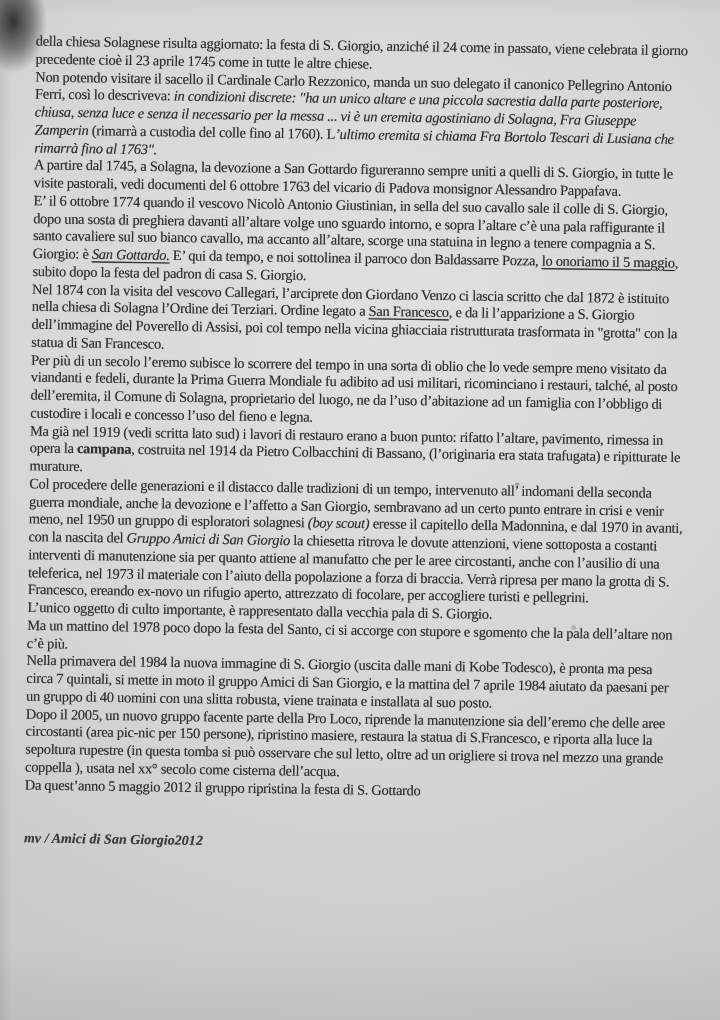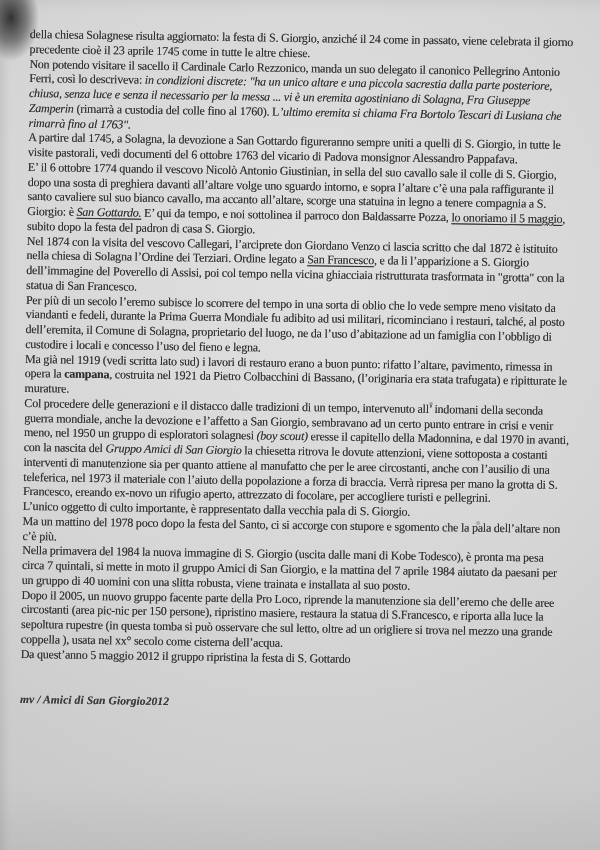--- a/index.html
+++ b/index.html
@@ -47,21 +47,21 @@
   <div class="edge-vignette"></div>
   <div class="corner-shadow"></div>
   <div class="textblock">
 
     <p class="para"><span>della chiesa Solagnese risulta aggiornato: la festa di S. Giorgio, anziché il 24 come in passato, viene celebrata il giorno precedente cioè il 23 aprile 1745 come in tutte le altre chiese.</span></p>
       <p class="para"><span>Non potendo visitare il sacello il Cardinale Carlo Rezzonico, manda un suo delegato il canonico Pellegrino Antonio Ferri, così lo descriveva: </span><span class="it">in condizioni discrete: "ha un unico altare e una piccola sacrestia dalla parte posteriore, chiusa, senza luce e senza il necessario per la messa ... vi è un eremita agostiniano di Solagna, Fra Giuseppe Zamperin </span><span>(rimarrà a custodia del colle fino al 1760). L</span><span class="it">’ultimo eremita si chiama Fra Bortolo Tescari di Lusiana che rimarrà fino al 1763".</span></p>
       <p class="para"><span>A partire dal 1745, a Solagna, la devozione a San Gottardo figureranno sempre uniti a quelli di S. Giorgio, in tutte le visite pastorali, vedi documenti del 6 ottobre 1763 del vicario di Padova monsignor Alessandro Pappafava.</span></p>
       <p class="para"><span>E’ il 6 ottobre 1774 quando il vescovo Nicolò Antonio Giustinian, in sella del suo cavallo sale il colle di S. Giorgio, dopo una sosta di preghiera davanti all’altare volge uno sguardo intorno, e sopra l’altare c’è una pala raffigurante il santo cavaliere sul suo bianco cavallo, ma accanto all’altare, scorge una statuina in legno a tenere compagnia a S. Giorgio: è </span><span class="it un">San Gottardo.</span><span> E’ qui da tempo, e noi sottolinea il parroco don Baldassarre Pozza, </span><span class="un">lo onoriamo il 5 maggio</span><span>, subito dopo la festa del padron di casa S. Giorgio.</span></p>
       <p class="para"><span>Nel 1874 con la visita del vescovo Callegari, l’arciprete don Giordano Venzo ci lascia scritto che dal 1872 è istituito nella chiesa di Solagna l’Ordine dei Terziari. Ordine legato a </span><span class="un">San Francesco</span><span>, e da li l’apparizione a S. Giorgio dell’immagine del Poverello di Assisi, poi col tempo nella vicina ghiacciaia ristrutturata trasformata in "grotta" con la statua di San Francesco.</span></p>
       <p class="para"><span>Per più di un secolo l’eremo subisce lo scorrere del tempo in una sorta di oblio che lo vede sempre meno visitato da viandanti e fedeli, durante la Prima Guerra Mondiale fu adibito ad usi militari, ricominciano i restauri, talché, al posto dell’eremita, il Comune di Solagna, proprietario del luogo, ne da l’uso d’abitazione ad un famiglia con l’obbligo di custodire i locali e concesso l’uso del fieno e legna.</span></p>
-      <p class="para"><span>Ma già nel 1919 (vedi scritta lato sud) i lavori di restauro erano a buon punto: rifatto l’altare, pavimento, rimessa in opera la </span><span class="bd">campana</span><span>, costruita nel 1921 da Pietro Colbacchini di Bassano, (l’originaria era stata trafugata) e ripitturate le murature.</span></p>
+      <p class="para"><span>Ma già nel 1919 (vedi scritta lato sud) i lavori di restauro erano a buon punto: rifatto l’altare, pavimento, rimessa in opera la </span><span class="bd">campana</span><span>, costruita nel 1914 da Pietro Colbacchini di Bassano, (l’originaria era stata trafugata) e ripitturate le murature.</span></p>
       <p class="para"><span>Col procedere delle generazioni e il distacco dalle tradizioni di un tempo, intervenuto all’ indomani della seconda guerra mondiale, anche la devozione e l’affetto a San Giorgio, sembravano ad un certo punto entrare in crisi e venir meno, nel 1950 un gruppo di esploratori solagnesi </span><span class="it">(boy scout)</span><span> eresse il capitello della Madonnina, e dal 1970 in avanti, con la nascita del </span><span class="it">Gruppo Amici di San Giorgio</span><span> la chiesetta ritrova le dovute attenzioni, viene sottoposta a costanti interventi di manutenzione sia per quanto attiene al manufatto che per le aree circostanti, anche con l’ausilio di una teleferica, nel 1973 il materiale con l’aiuto della popolazione a forza di braccia. Verrà ripresa per mano la grotta di S. Francesco, ereando ex-novo un rifugio aperto, attrezzato di focolare, per accogliere turisti e pellegrini.</span></p>
       <p class="para"><span>L’unico oggetto di culto importante, è rappresentato dalla vecchia pala di S. Giorgio.</span></p>
       <p class="para"><span>Ma un mattino del 1978 poco dopo la festa del Santo, ci si accorge con stupore e sgomento che la pala dell’altare non c’è più.</span></p>
       <p class="para"><span>Nella primavera del 1984 la nuova immagine di S. Giorgio (uscita dalle mani di Kobe Todesco), è pronta ma pesa circa 7 quintali, si mette in moto il gruppo Amici di San Giorgio, e la mattina del 7 aprile 1984 aiutato da paesani per un gruppo di 40 uomini con una slitta robusta, viene trainata e installata al suo posto.</span></p>
       <p class="para"><span>Dopo il 2005, un nuovo gruppo facente parte della Pro Loco, riprende la manutenzione sia dell’eremo che delle aree circostanti (area pic-nic per 150 persone), ripristino masiere, restaura la statua di S.Francesco, e riporta alla luce la sepoltura rupestre (in questa tomba si può osservare che sul letto, oltre ad un origliere si trova nel mezzo una grande coppella ), usata nel xx° secolo come cisterna dell’acqua.</span></p>
       <p class="para"><span>Da quest’anno 5 maggio 2012 il gruppo ripristina la festa di S. Gottardo</span></p>
       <p class="footer">mv / Amici di San Giorgio2012</p>
   </div>
   <div class="speck s1"></div>
   <div class="speck s2"></div>

